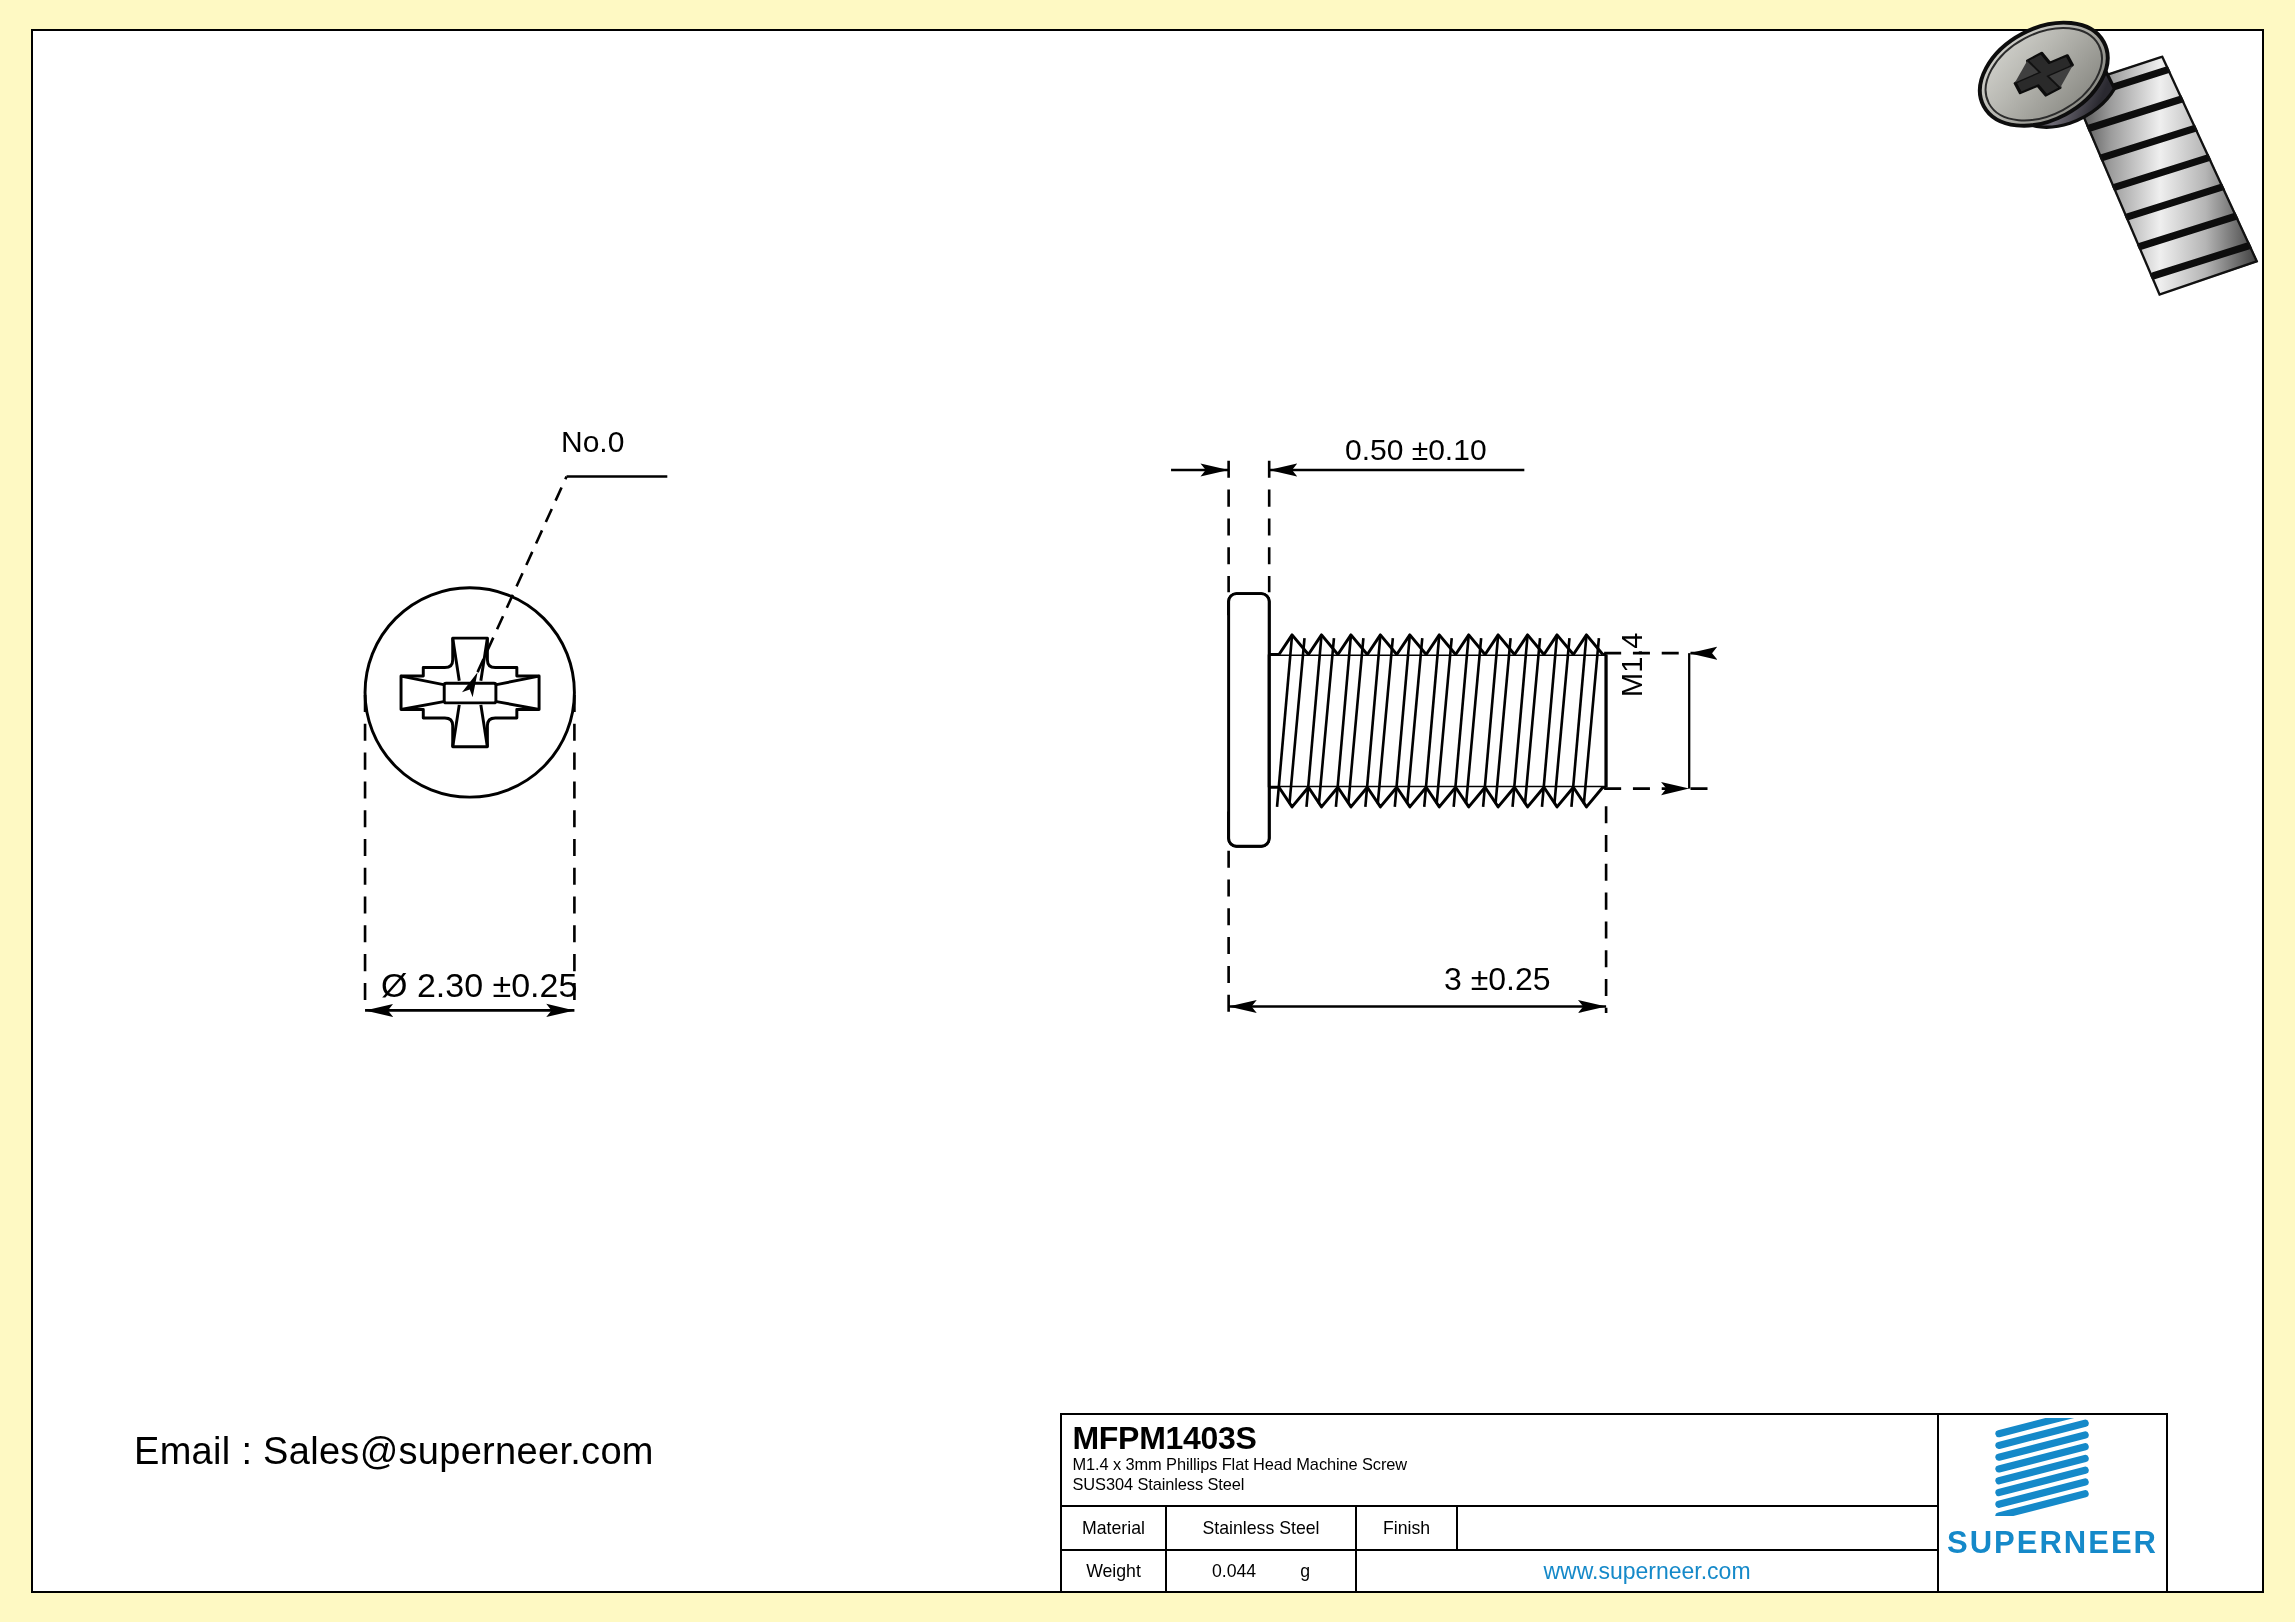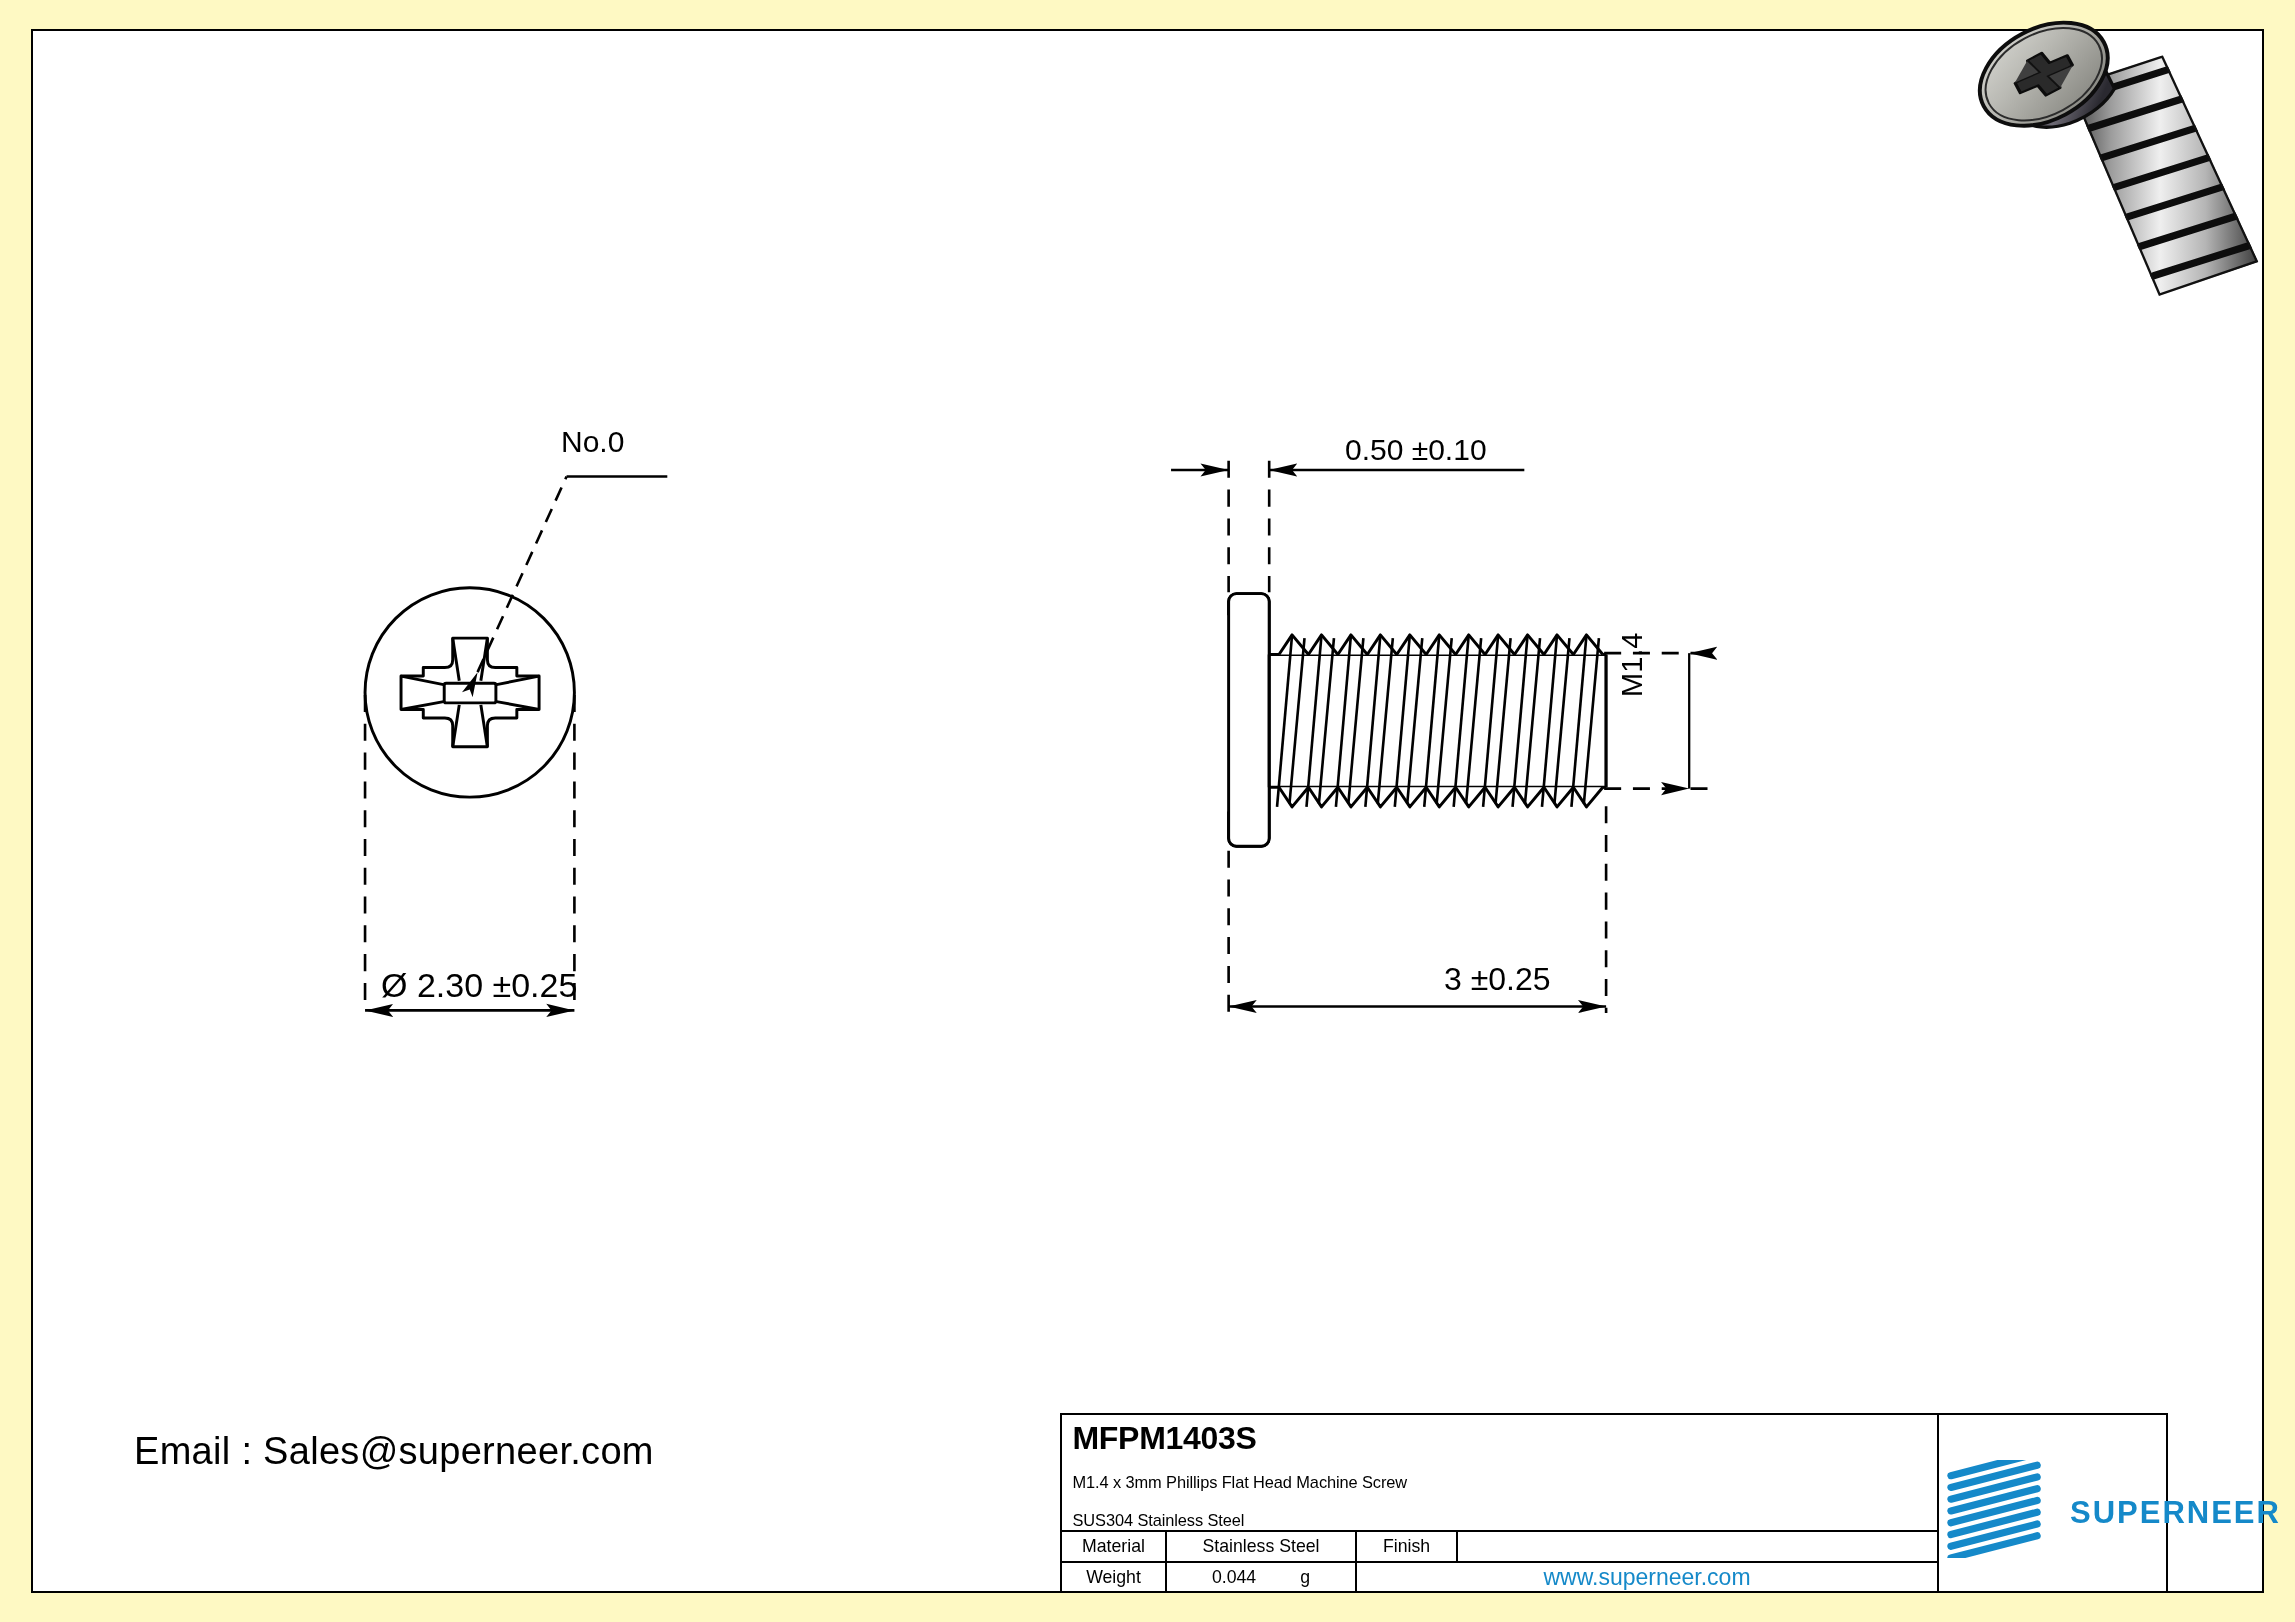--- a/index.html
+++ b/index.html
@@ -32,38 +32,38 @@
 
   
   #titleblock{
     position:absolute;left:1060px;top:1413px;width:1108px;height:180px;
     box-sizing:border-box;border:2px solid #000;background:#fff;
     display:flex;
   }
   #tb-left{flex:0 0 877px;display:flex;flex-direction:column;border-right:2px solid #000;box-sizing:border-box;}
   #tb-desc{flex:0 0 90px;box-sizing:border-box;padding:6.5px 0 0 10.5px;}
   .tb-partno{font-size:32px;font-weight:bold;line-height:1.0;letter-spacing:-0.3px;}
-  .tb-line{font-size:16.4px;line-height:1.22;margin-top:18px;letter-spacing:-0.1px;}
+  .tb-line{font-size:16.4px;line-height:1.22;margin-top:0;letter-spacing:-0.1px;}
   #tb-rows{flex:1 1 auto;display:flex;flex-direction:column;border-top:2px solid #000;box-sizing:border-box;}
   .tb-row{flex:1 1 50%;display:flex;box-sizing:border-box;}
   .tb-row.second{border-top:2px solid #000;}
   .tb-cell{
     display:flex;align-items:center;justify-content:center;
     box-sizing:border-box;font-size:17.7px;
   }
   .c-label{flex:0 0 105px;border-right:2px solid #000;}
   .c-val{flex:0 0 190px;border-right:2px solid #000;}
   .c-finlabel{flex:0 0 101px;border-right:2px solid #000;}
   .c-fin{flex:1 1 auto;}
   .c-wlabel{flex:0 0 105px;border-right:2px solid #000;}
   .c-wval{flex:0 0 190px;border-right:2px solid #000;justify-content:center;gap:44px;}
   .c-web{flex:1 1 auto;color:#1589C9;font-size:23px;}
   #tb-right{
-    flex:1 1 auto;display:flex;flex-direction:row;
-    align-items:center;justify-content:flex-start;padding-top:11px;
+    flex:1 1 auto;display:flex;flex-direction:column;
+    align-items:center;justify-content:flex-start;padding-top:3px;
   }
   #logo-mark{width:131px;height:98px;}
   #logo-word{
     margin-top:9.2px;font-size:31px;font-weight:bold;color:#1589C9;
     letter-spacing:2px;font-family:"Liberation Sans", sans-serif;
   }
 </style>
 </head>
 <body>
 

